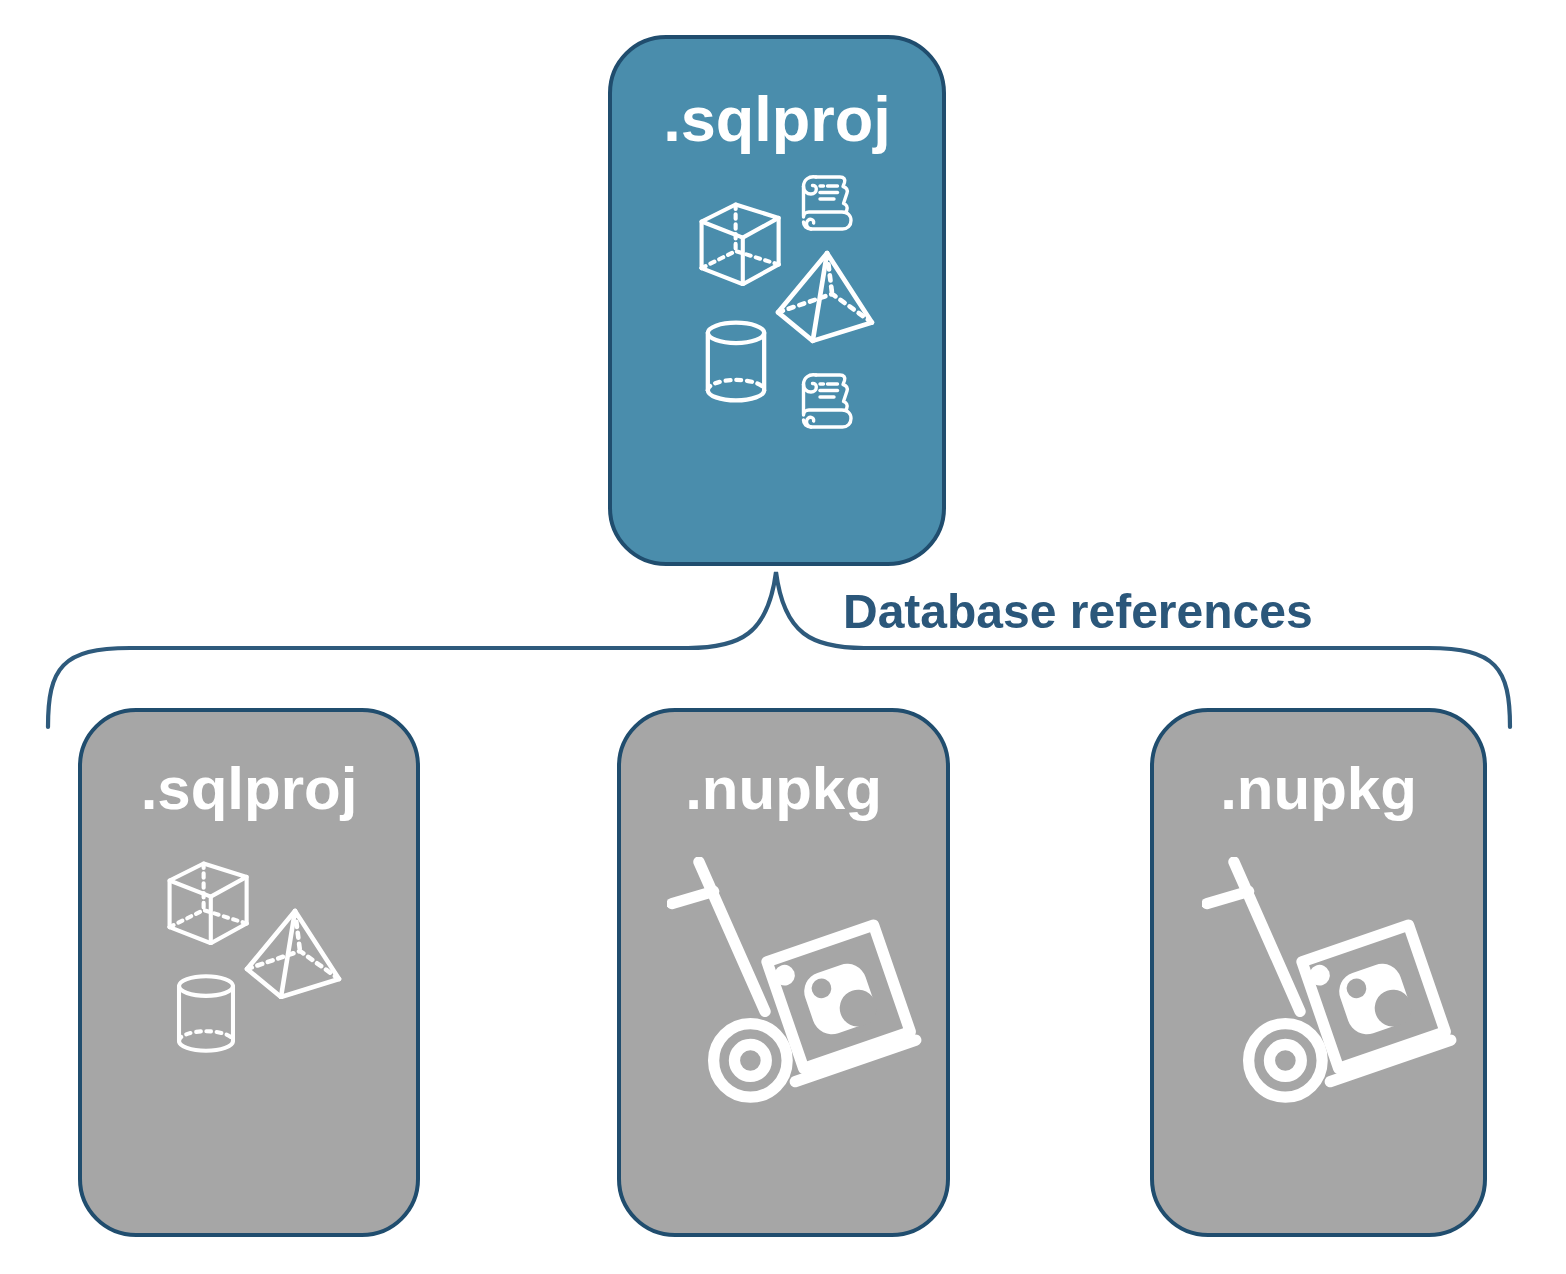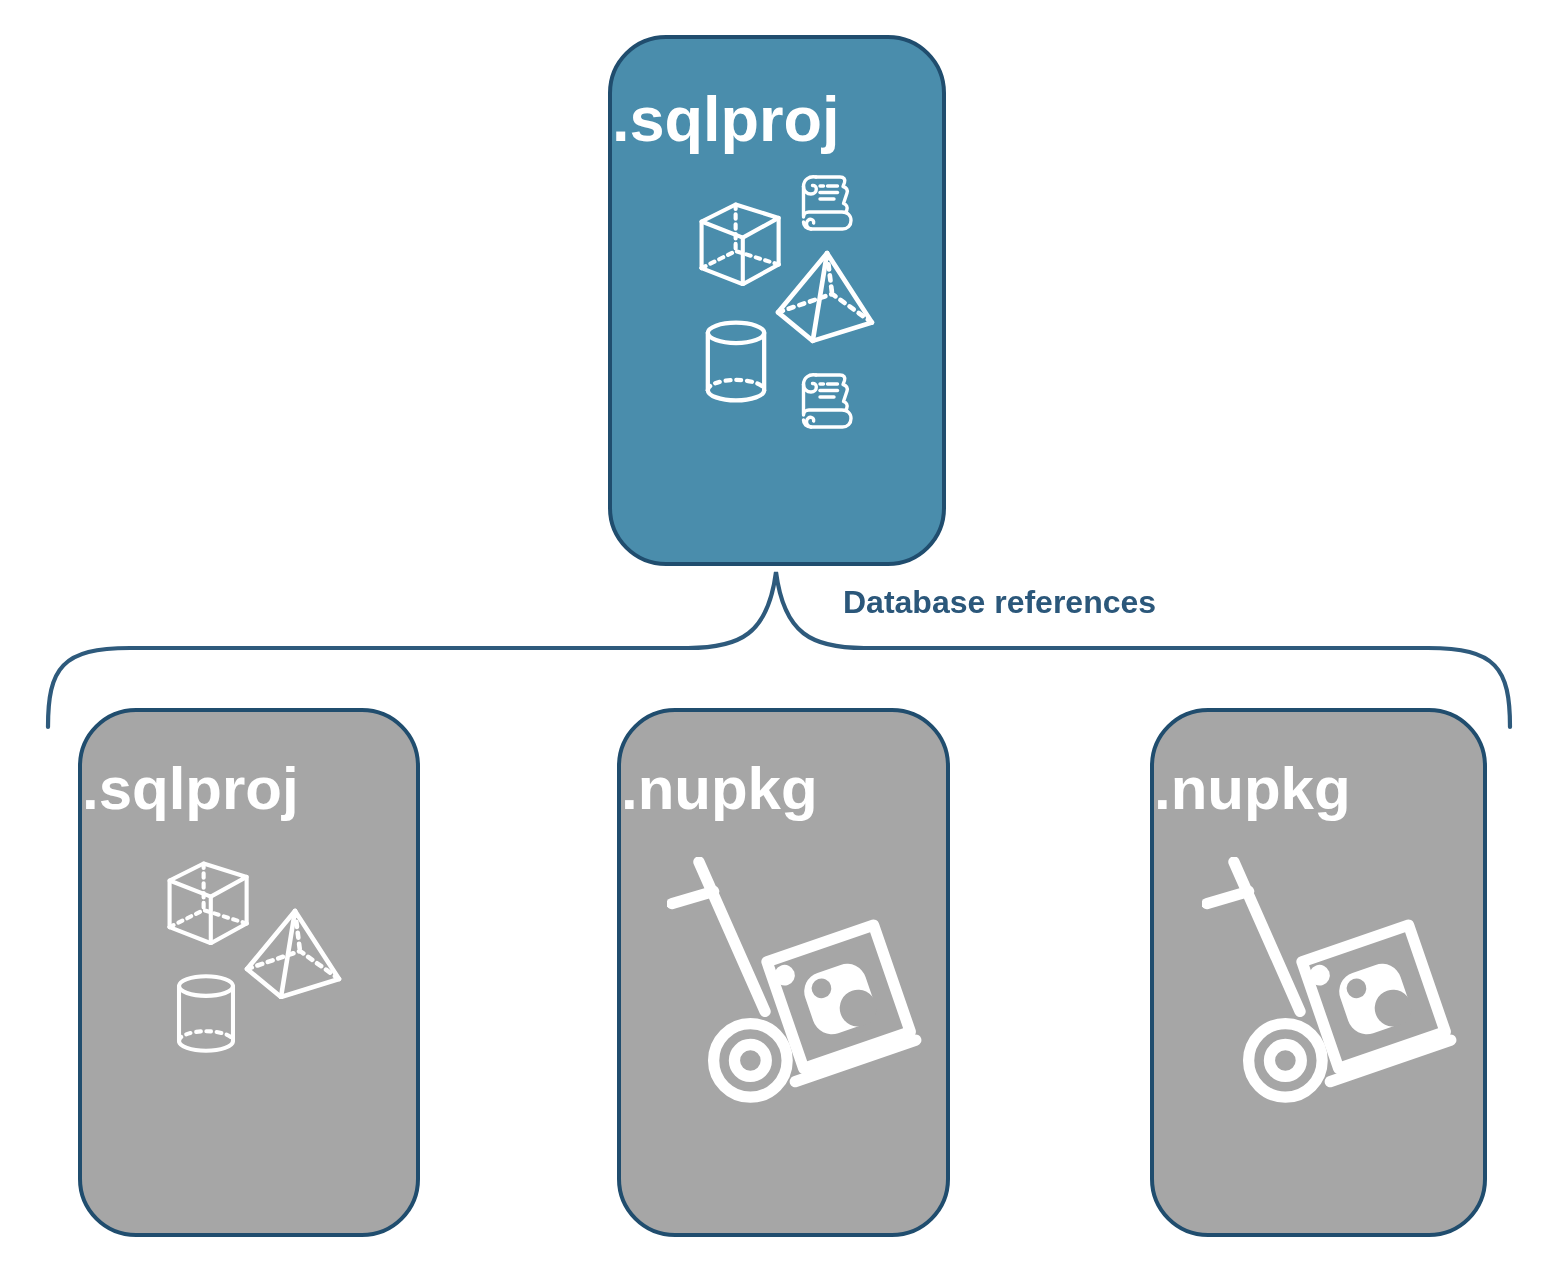--- a/index.html
+++ b/index.html
@@ -16,37 +16,37 @@
     position:relative;width:1566px;height:1274px;background:var(--bg);
     font-family:"Liberation Sans",sans-serif;overflow:hidden;
   }
   .card{
     position:absolute;box-sizing:border-box;
     border:4px solid var(--border);border-radius:58px;
   }
   .card.blue{background:var(--blue);}
   .card.gray{background:var(--gray);}
   .card-title{
-    position:absolute;left:0;right:0;text-align:left;
+    position:absolute;left:0;right:0;text-align:center;
     color:#ffffff;font-weight:bold;
   }
   .card-title.big{top:44px;font-size:63px;}
   .card-title.small{top:42px;font-size:60px;}
   .icon{position:absolute;}
   .icon path,.icon circle,.icon rect,.icon ellipse,.icon line{
     stroke:var(--icon);fill:none;stroke-linecap:round;stroke-linejoin:round;
   }
   .icon .dash{stroke-dasharray:5 6;}
   .icon .fillw{fill:var(--icon);stroke:none;}
   .icon .hole{fill:var(--gray);stroke:none;}
   .brace{position:absolute;left:0;top:0;}
   .brace path{fill:none;stroke:var(--line);stroke-width:4.2;stroke-linecap:round;}
   .connector-label{
     position:absolute;left:843px;top:584px;
-    font-size:32px;font-weight:bold;color:var(--text);white-space:nowrap;
+    font-size:48px;font-weight:bold;color:var(--text);white-space:nowrap;
   }
 </style>
 </head>
 <body>
 
 <div class="page">
 
   <div class="card blue" style="left:608px;top:35px;width:338px;height:531px;">
     <div class="card-title big">.sqlproj</div>
 

